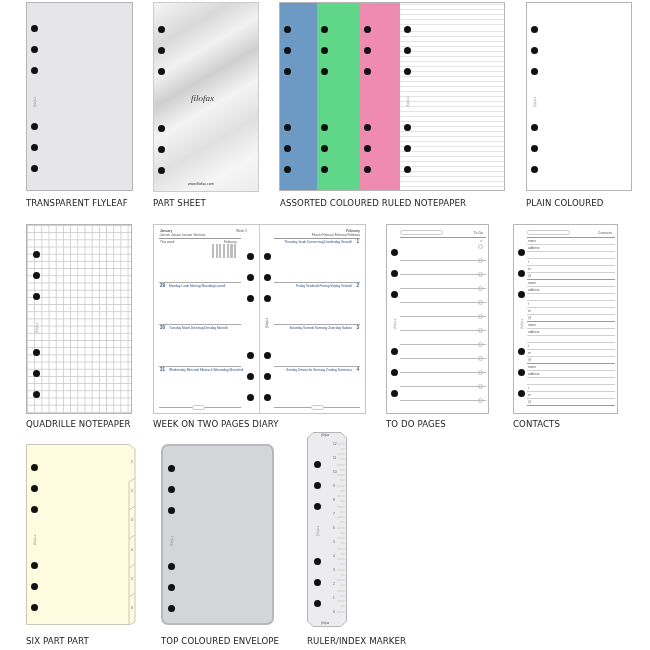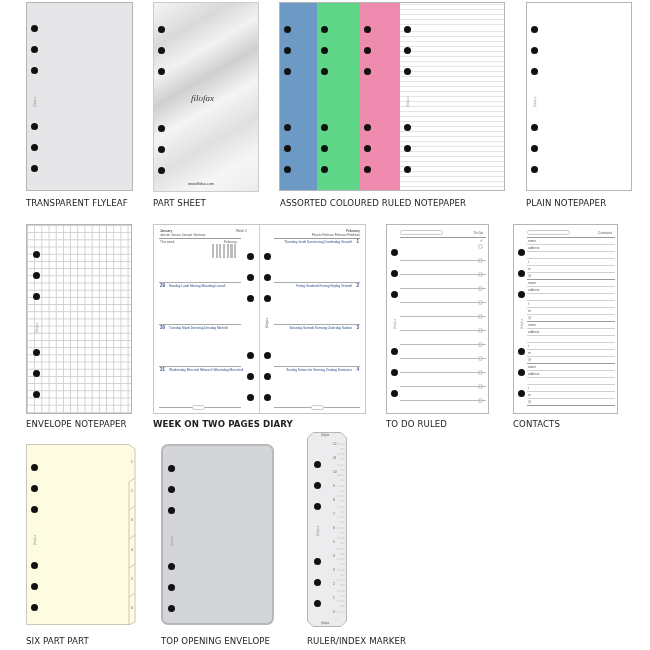--- a/index.html
+++ b/index.html
@@ -81,33 +81,33 @@
 
 <div class="card" style="left:526px;top:2px;width:106px;height:189px;border-color:#b5b5b5;">
   <div class="hole" style="left:4px;top:23px;"></div>
   <div class="hole" style="left:4px;top:44px;"></div>
   <div class="hole" style="left:4px;top:65px;"></div>
   <div class="brand" style="left:5px;top:104px;">filofax</div>
   <div class="hole" style="left:4px;top:121px;"></div>
   <div class="hole" style="left:4px;top:142px;"></div>
   <div class="hole" style="left:4px;top:163px;"></div>
 </div>
-<div class="label" style="left:526px;top:198px;">PLAIN NOTEPAPER</div>
+<div class="label" style="left:526px;top:198px;">PLAIN COLOURED</div>
 
 <div class="card" style="left:26px;top:224px;width:106px;height:190px;border-color:#b5b5b5;">
   <div class="grid"></div>
   <div class="hole" style="left:6px;top:26px;"></div>
   <div class="hole" style="left:6px;top:47px;"></div>
   <div class="hole" style="left:6px;top:68px;"></div>
   <div class="brand" style="left:7px;top:108px;">filofax</div>
   <div class="hole" style="left:6px;top:124px;"></div>
   <div class="hole" style="left:6px;top:145px;"></div>
   <div class="hole" style="left:6px;top:166px;"></div>
 </div>
-<div class="label" style="left:26px;top:419px;">ENVELOPE NOTEPAPER</div>
+<div class="label" style="left:26px;top:419px;">QUADRILLE NOTEPAPER</div>
 
 <div class="card" style="left:153px;top:224px;width:213px;height:190px;border-color:#c6c6c6;">
   <div style="position:absolute;left:105px;top:0;width:1px;height:100%;background:#cfcfcf;"></div>
 
   <div class="tiny" style="left:6px;top:4px;font-weight:bold;">January</div>
   <div class="tiny" style="left:6px;top:8px;">Janvier Januar Januari Gennaio</div>
   <div class="tiny" style="left:82px;top:4px;">Week 5</div>
   <div class="line" style="left:5px;top:13px;width:82px;"></div>
   <div class="tiny" style="left:6px;top:15px;">This week</div>
   <div class="tiny" style="left:70px;top:15px;">February</div>
@@ -148,21 +148,21 @@
   <div class="num" style="right:6px;top:58px;">2</div>
   <div class="thin" style="left:120px;top:99px;width:86px;background:#aaa;"></div>
   <div class="bluetxt" style="right:13px;top:101px;">Saturday Samedi Samstag Zaterdag Sabato</div>
   <div class="num" style="right:6px;top:100px;">3</div>
   <div class="thin" style="left:120px;top:141px;width:86px;background:#aaa;"></div>
   <div class="bluetxt" style="right:13px;top:143px;">Sunday Dimanche Sonntag Zondag Domenica</div>
   <div class="num" style="right:6px;top:142px;">4</div>
   <div class="thin" style="left:120px;top:182px;width:86px;background:#aaa;"></div>
   <div class="pill" style="left:157px;top:180px;width:13px;background:#fff;"></div>
 </div>
-<div class="label" style="left:153px;top:419px;font-weight:bold;">WEEK ON TWO PAGES DIARY</div>
+<div class="label" style="left:153px;top:419px;">WEEK ON TWO PAGES DIARY</div>
 
 <div class="card" style="left:386px;top:224px;width:103px;height:190px;border-color:#b5b5b5;">
   <div class="pill" style="left:13px;top:5px;width:43px;"></div>
   <div class="tiny" style="right:5px;top:6px;font-size:3.6px;">To Do</div>
   <div class="line" style="left:13px;top:12px;width:86px;"></div>
   <div class="tiny" style="right:5px;top:13px;font-size:4px;">✓</div>
   <div class="hole" style="left:4px;top:24px;"></div>
   <div class="hole" style="left:4px;top:45px;"></div>
   <div class="hole" style="left:4px;top:66px;"></div>
   <div class="brand" style="left:5px;top:104px;">filofax</div>
@@ -186,21 +186,21 @@
   <div class="circle" style="right:5px;top:61px;"></div>
   <div class="circle" style="right:5px;top:75px;"></div>
   <div class="circle" style="right:5px;top:89px;"></div>
   <div class="circle" style="right:5px;top:103px;"></div>
   <div class="circle" style="right:5px;top:117px;"></div>
   <div class="circle" style="right:5px;top:131px;"></div>
   <div class="circle" style="right:5px;top:145px;"></div>
   <div class="circle" style="right:5px;top:159px;"></div>
   <div class="circle" style="right:5px;top:173px;"></div>
 </div>
-<div class="label" style="left:386px;top:419px;">TO DO RULED</div>
+<div class="label" style="left:386px;top:419px;">TO DO PAGES</div>
 
 <div class="card" style="left:513px;top:224px;width:105px;height:190px;border-color:#b5b5b5;">
   <div class="pill" style="left:13px;top:5px;width:43px;"></div>
   <div class="tiny" style="right:5px;top:6px;font-size:3.6px;">Contacts</div>
   <div class="line" style="left:13px;top:12px;width:88px;"></div>
 
   <div class="tiny" style="left:14px;top:14px;">name</div>
   <div class="thin" style="left:13px;top:19px;width:88px;"></div>
   <div class="tiny" style="left:14px;top:21px;">address</div>
   <div class="thin" style="left:13px;top:26px;width:88px;"></div>
@@ -281,21 +281,21 @@
 
 <div class="card" style="left:161px;top:444px;width:113px;height:181px;background:#d4d5d8;border:2px solid #b7b8bb;border-radius:7px;">
   <div class="hole" style="left:5px;top:19px;"></div>
   <div class="hole" style="left:5px;top:40px;"></div>
   <div class="hole" style="left:5px;top:61px;"></div>
   <div class="brand" style="left:6px;top:100px;">filofax</div>
   <div class="hole" style="left:5px;top:117px;"></div>
   <div class="hole" style="left:5px;top:138px;"></div>
   <div class="hole" style="left:5px;top:159px;"></div>
 </div>
-<div class="label" style="left:161px;top:636px;">TOP OPENING ENVELOPE</div>
+<div class="label" style="left:161px;top:636px;">TOP COLOURED ENVELOPE</div>
 
 <div style="position:absolute;left:307px;top:432px;width:40px;height:195px;">
   <svg width="40" height="195" style="position:absolute;left:0;top:0;">
     <path d="M6 0.5 H34 L39.5 6 V189 L34 194.5 H6 L0.5 189 V6 Z" fill="#ececee" stroke="#b5b5b5" stroke-width="1"></path>
     <g stroke="#c4c4c8" stroke-width="0.6">
       <line x1="30" y1="12" x2="38" y2="12"></line>
         <line x1="33" y1="17" x2="38" y2="17"></line>
         <line x1="30" y1="22" x2="38" y2="22"></line>
         <line x1="33" y1="27" x2="38" y2="27"></line>
       <line x1="30" y1="33" x2="38" y2="33"></line>

